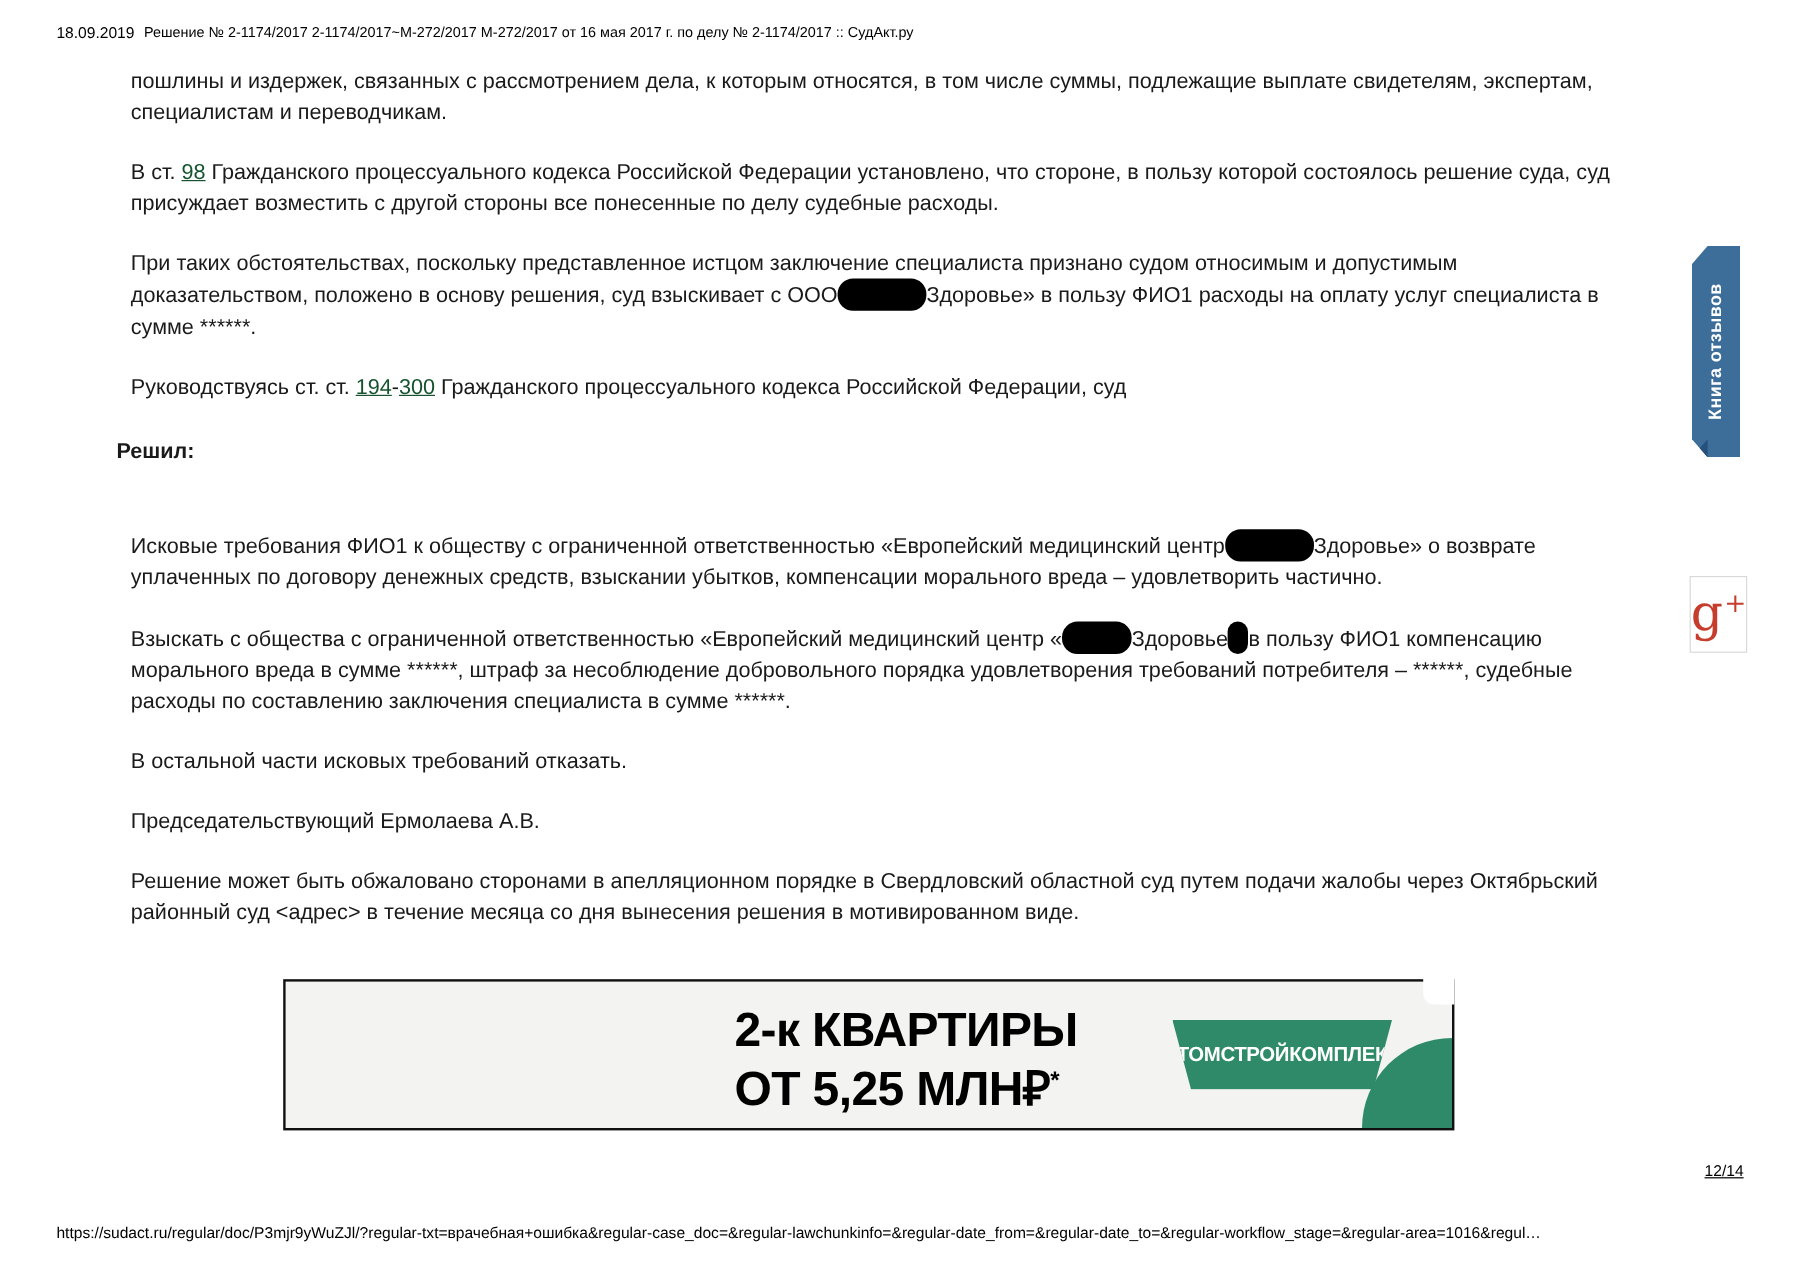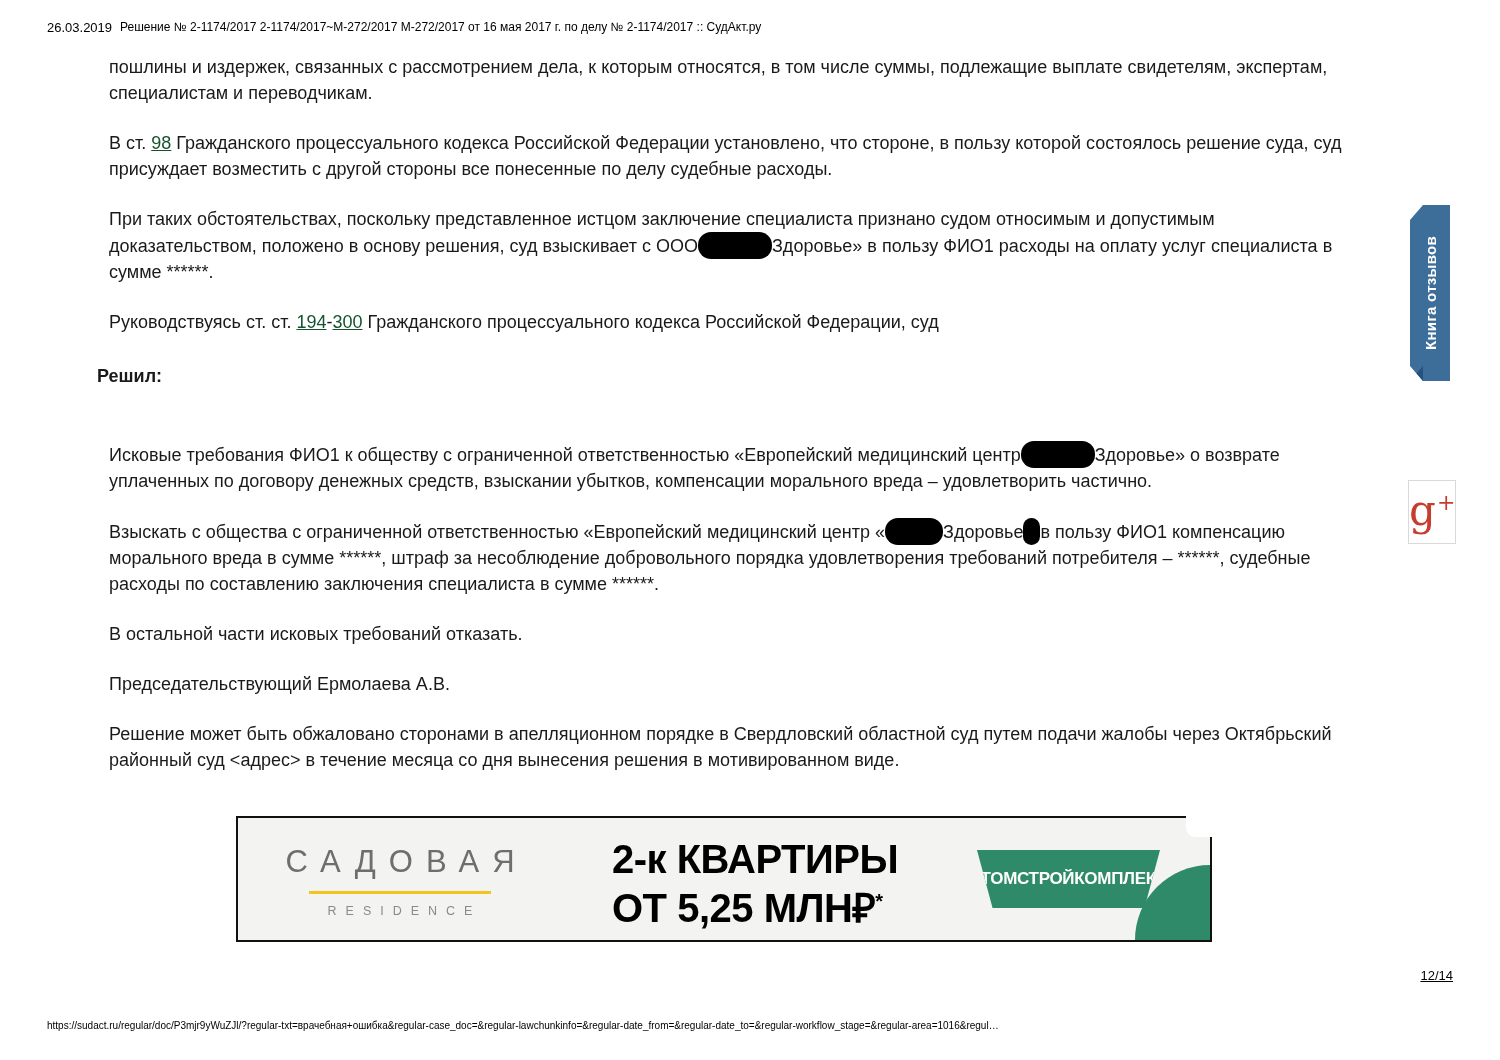--- a/index.html
+++ b/index.html
@@ -61,27 +61,27 @@
   .ask {
     position: absolute; left: 739px; top: 32px; width: 183px; height: 58px;
     background: #2e8a68; clip-path: polygon(0 0, 100% 0, 91.5% 100%, 8.5% 100%);
     display: flex; align-items: center; justify-content: center;
     color: #fff; font-weight: 700; font-size: 17px; letter-spacing: -0.3px; white-space: nowrap;
   }
   .ad-corner { position: absolute; right: -75px; bottom: -75px; width: 150px; height: 150px; border-radius: 50%; background: #2e8a68; }
   .ad-notch { position: absolute; left: 1186px; top: 815px; width: 26px; height: 22px; background: #fff; border-bottom-left-radius: 9px; z-index: 5; }
 
   
-  .footer-url { position: absolute; left: 47px; top: 1020px; font-size: 10px; color: #000; white-space: nowrap; max-width: 1355px; overflow: hidden; }
+  .footer-url { position: absolute; left: 47px; top: 1020px; font-size: 13px; color: #000; white-space: nowrap; max-width: 1355px; overflow: hidden; }
   .page-num { position: absolute; right: 47px; top: 968px; font-size: 13px; color: #000; text-decoration: underline; }
 </style>
 </head>
 <body>
 
-<div class="hdr-date">26.03.2019</div>
+<div class="hdr-date">18.09.2019</div>
 <div class="hdr-title">Решение № 2-1174/2017 2-1174/2017~М-272/2017 М-272/2017 от 16 мая 2017 г. по делу № 2-1174/2017 :: СудАкт.ру</div>
 
 <div class="content">
   <p>пошлины и издержек, связанных с рассмотрением дела, к которым относятся, в том числе суммы, подлежащие выплате свидетелям, экспертам, специалистам и переводчикам.</p>
 
   <p><span>В ст. </span><a class="law">98</a><span> Гражданского процессуального кодекса Российской Федерации установлено, что стороне, в пользу которой состоялось решение суда, суд присуждает возместить с другой стороны все понесенные по делу судебные расходы.</span></p>
 
   <p><span>При таких обстоятельствах, поскольку представленное истцом заключение специалиста признано судом относимым и допустимым доказательством, положено в основу решения, суд взыскивает с ООО</span><span class="redact r74"></span><span>Здоровье» в пользу ФИО1 расходы на оплату услуг специалиста в сумме ******.</span></p>
 
   <p><span>Руководствуясь ст. ст. </span><a class="law">194</a><span>-</span><a class="law">300</a><span> Гражданского процессуального кодекса Российской Федерации, суд</span></p>
@@ -102,25 +102,20 @@
 <div class="feedback-tab">
   <span class="fold"></span>
   <span class="label">Книга отзывов</span>
 </div>
 
 <div class="gplus">
   <span class="g">g</span><span class="plus">+</span>
 </div>
 
 <div class="ad">
-  <div class="sadovaya">
-    <div class="brand">САДОВАЯ</div>
-    <div class="brand-line"></div>
-    <div class="brand-sub">RESIDENCE</div>
-  </div>
   <div class="offer">
     <div>2-к КВАРТИРЫ</div>
     <div><span>ОТ 5,25 МЛН₽</span><span class="star">*</span></div>
   </div>
   <div class="ask">АТОМСТРОЙКОМПЛЕКС</div>
   <div class="ad-corner"></div>
 </div>
 <div class="ad-notch"></div>
 
 <div class="footer-url">https://sudact.ru/regular/doc/P3mjr9yWuZJl/?regular-txt=врачебная+ошибка&amp;regular-case_doc=&amp;regular-lawchunkinfo=&amp;regular-date_from=&amp;regular-date_to=&amp;regular-workflow_stage=&amp;regular-area=1016&amp;regul…</div>

